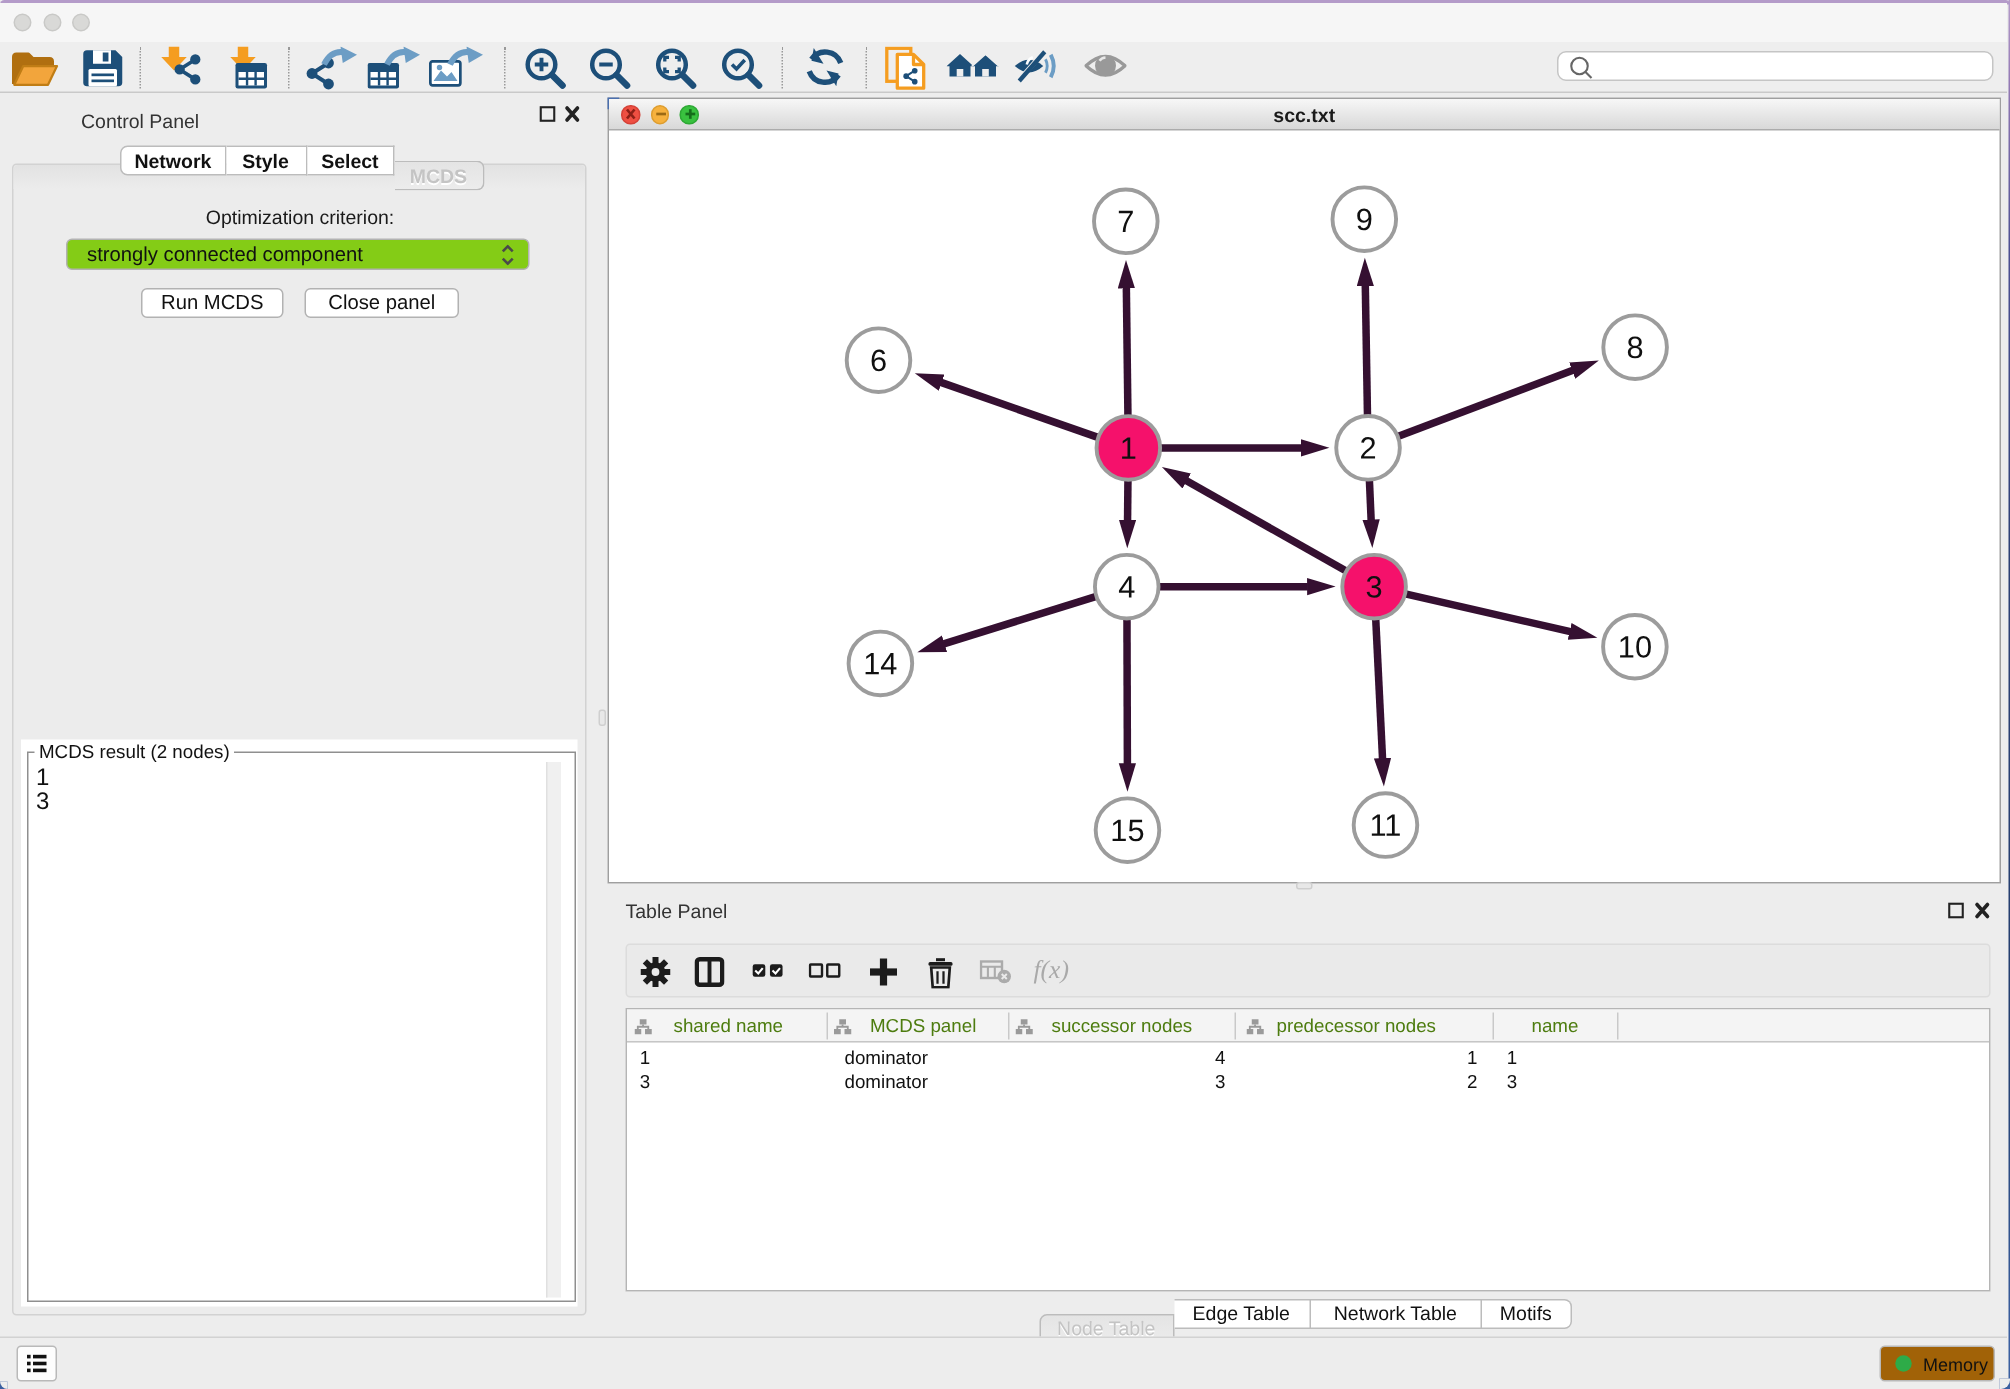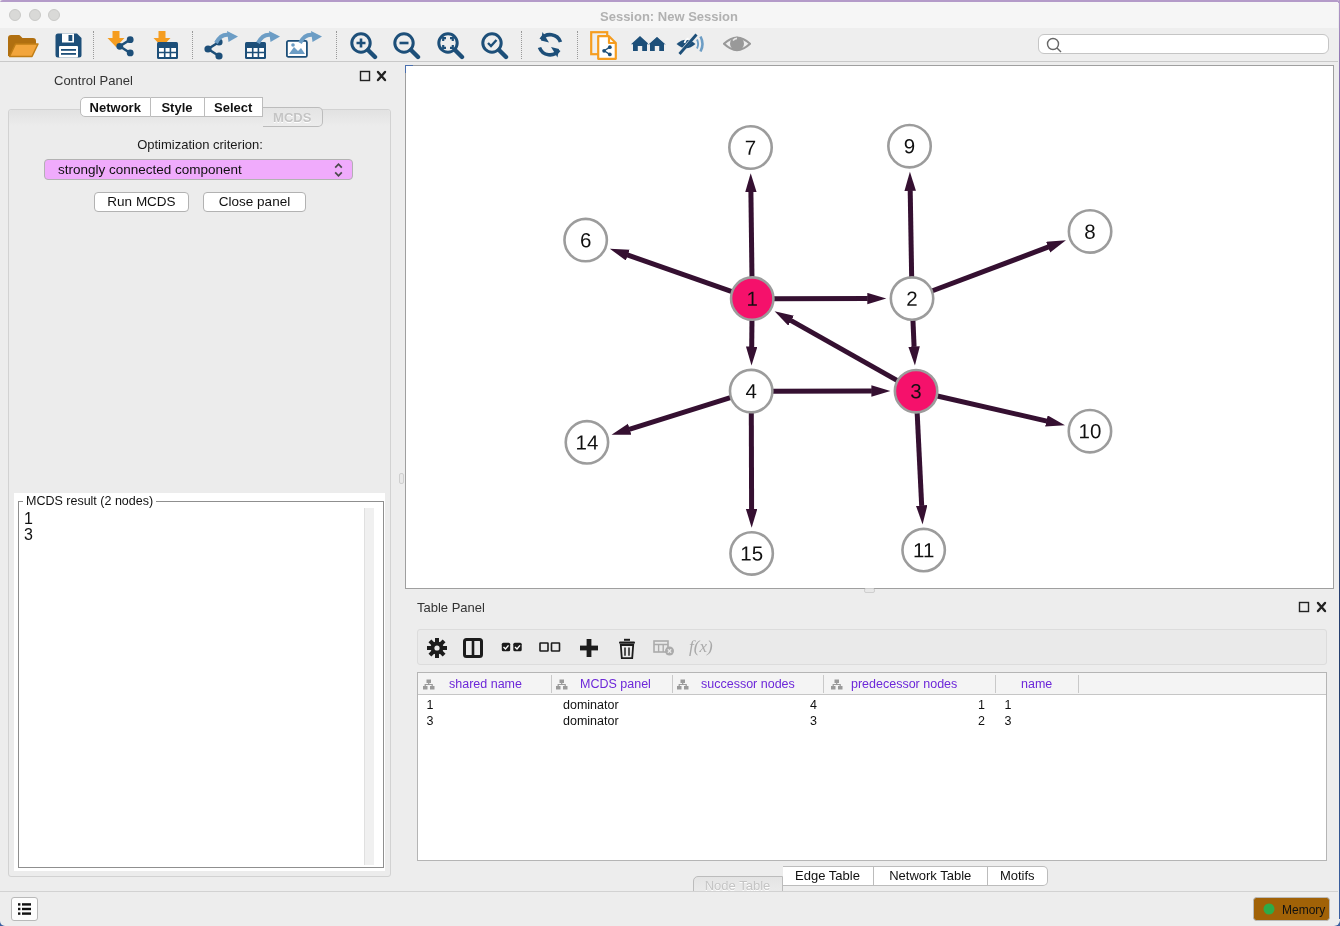--- a/index.html
+++ b/index.html
@@ -27,21 +27,21 @@
 #cp-title { left:14px; top:73px; font-size:13px; color:#333;margin-left:40px; }
 .paneicons { position:absolute; }
 #cp-tabpane { left:8px; top:109px; width:383px; height:768px; background:#ececec; border:1px solid #d2d2d2; border-radius:3px; }
 #cp-tabpane .innershade { position:absolute; left:0; top:0; width:100%; height:16px; background:linear-gradient(#e2e2e2,#ececec); border-radius:3px 3px 0 0; }
 .tabrow { position:absolute; display:flex; }
 .tab { height:20px; font-size:13px; color:#111; background:#fff; border:1px solid #bcbcbc; border-left:none; display:flex; align-items:center; justify-content:center; }
 .tab.first { border-left:1px solid #bcbcbc; border-radius:5px 0 0 5px; }
 .tab.last { border-radius:0 5px 5px 0; }
 .tab.sel { background:linear-gradient(#e4e4e4,#ececec); color:#c4c4c4; text-shadow:0 1px 0 #fff;margin-top:10px; }
 #opt-label { left:0; top:137px; width:400px; text-align:center; font-size:13px; color:#1a1a1a; }
-#opt-select { left:44px; top:159px; width:309px; height:21px; background:#f0abfc; border:1px solid #b2b2b2; border-radius:4px; font-size:13.5px; color:#111; line-height:19px; padding-left:13px; }
+#opt-select { left:44px; top:159px; width:309px; height:21px; background:#84cc16; border:1px solid #b2b2b2; border-radius:4px; font-size:13.5px; color:#111; line-height:19px; padding-left:13px; }
 .btn { position:absolute; height:20px; background:#fff; border:1px solid #b2b2b2; border-radius:4px; font-size:13.5px; color:#111; text-align:center; line-height:18px; }
 #mcds-white { left:14px; top:493px; width:371px; height:378px; background:#fff; }
 #mcds-group { left:18px; top:501px; width:365.5px; height:367px; border:1px solid #8f8f8f; }
 #mcds-legend { left:23px; top:494px; background:#fff; padding:0 3px; font-size:12.5px; color:#111; }
 #mcds-text { left:24px; top:511px; font-size:16px; color:#111; line-height:16.3px; }
 #mcds-track { left:364px; top:508px; width:10px; height:357px; background:#f0f0f0; border-left:1px solid #e0e0e0; }
 
 
 #netwin { left:405px; top:65px; width:929px; height:524px; background:#fff; border:1px solid #9f9f9f; }
 #net-titlebar { left:0; top:0; width:927px; height:20.5px; background:linear-gradient(#f7f7f7,#d8d8d8); border-bottom:1px solid #ababab; }
@@ -49,37 +49,36 @@
 .tl { position:absolute; top:4px; width:12.5px; height:12.5px; border-radius:50%; }
 #net-canvas { left:0; top:21.5px; }
 #net-canvas text { font-size:20.5px; fill:#101010; }
 
 
 #tp-title { left:417px; top:600px; font-size:13px; color:#333; }
 #tp-toolbar { left:417px; top:629px; width:910px; height:36px; background:#eaeaea; border:1px solid #dcdcdc; border-radius:3px; }
 #tp-table { left:417px; top:672px; width:910px; height:189px; background:#fff; border:1px solid #b5b5b5; }
 #tp-header { position:absolute; left:0; top:0; width:908px; height:22px; background:#f4f4f4; border-bottom:1px solid #c6c6c6; }
 .hsep { position:absolute; top:2px; height:18px; width:0; border-left:1px solid #c9c9c9; }
-.hlabel { position:absolute; top:4px; font-size:12.5px; color:#6d28d9; }
+.hlabel { position:absolute; top:4px; font-size:12.5px; color:#4d7c0f; }
 .cell { position:absolute; font-size:12.5px; color:#111; }
 .tabrow2 { position:absolute; display:flex; }
 
 
 #statusbar { left:0; top:891px; width:1338px; height:35px; background:#ededed; border-top:1px solid #d2d2d2; }
 #listbtn { left:11px; top:897px; width:27px; height:24px; background:#fdfdfd; border:1px solid #b9b9b9; border-radius:3px; }
 #membtn { left:1253px; top:897px; width:76.5px; height:23.5px; background:#a16207; border:1px solid #b9b9b9; border-radius:3.5px; font-size:12px; color:#111; }
 </style>
 </head>
 <body>
 <div class="abs" id="topstrip"></div>
 <div class="abs" id="titlebar">
   <div class="light" style="left:9px;"></div>
   <div class="light" style="left:28.5px;"></div>
   <div class="light" style="left:48px;"></div>
-  <div class="abs" id="wintitle">Session: New Session</div>
 </div>
 <div class="abs" id="toolbar">
   <div class="tsep" style="left:93px;"></div>
   <div class="tsep" style="left:192px;"></div>
   <div class="tsep" style="left:336px;"></div>
   <div class="tsep" style="left:521px;"></div>
   <div class="tsep" style="left:577px;"></div>
   <svg style="position:absolute;left:7px;top:4px;" width="33" height="27" viewBox="0 0 33 27">
 <path d="M2 24 V6 q0-2 2-2 h8 l3 3 h11 q2 0 2 2 v3" fill="#b06f10" stroke="#b06f10" stroke-width="2" stroke-linejoin="round"></path>
 <path d="M2.5 24.5 L8.5 12 H31 L25 24.5 Z" fill="#f2a53c" stroke="#c07d15" stroke-width="1.5" stroke-linejoin="round"></path>
@@ -245,20 +244,32 @@
 <div class="abs" id="mcds-white"></div>
 <div class="abs" id="mcds-group"></div>
 <div class="abs" id="mcds-legend">MCDS result (2 nodes)</div>
 <div class="abs" id="mcds-track"></div>
 <div class="abs" id="mcds-text">1<br>3</div>
 
 <div class="abs" id="netwin">
   <svg class="abs" style="left:-1px;top:-1px;" width="8" height="8">
       <path d="M0 8 V0 H8" fill="none" stroke="#4a6fae" stroke-width="2"></path>
     </svg>
+  <div class="abs" id="net-titlebar">
+    <div class="tl" style="left:8px;background:#ee4f42;border:1px solid #d44137;"></div>
+    <div class="tl" style="left:27.5px;background:#f6b13d;border:1px solid #dd9d2f;"></div>
+    <div class="tl" style="left:47px;background:#39c13f;border:1px solid #2da834;"></div>
+    <svg style="position:absolute;left:10px;top:6px;" width="60" height="10">
+      <path d="M2 1 L7 7 M7 1 L2 7" stroke="#8c1f16" stroke-width="1.8"></path>
+      <line x1="21.5" y1="4" x2="28" y2="4" stroke="#9c6a14" stroke-width="1.8"></line>
+      <line x1="41" y1="4" x2="47.5" y2="4" stroke="#156e1b" stroke-width="1.8"></line>
+      <line x1="44.2" y1="0.8" x2="44.2" y2="7.2" stroke="#156e1b" stroke-width="1.8"></line>
+    </svg>
+    <div class="abs" id="net-title">scc.txt</div>
+  </div>
   <svg class="abs" id="net-canvas" width="927" height="501" viewBox="0 0.5 927 501">
     <defs>
       <marker id="arw" markerWidth="20" markerHeight="12" refX="0.5" refY="5.75" orient="auto" markerUnits="userSpaceOnUse">
         <path d="M0 0 L19 5.75 L0 11.5 Z" fill="#351031"></path>
       </marker>
     </defs>
     <g stroke="#351031" stroke-width="5" marker-end="url(#arw)">
 <line x1="346.0" y1="192.8" x2="344.9" y2="104.3"></line>
 <line x1="328.8" y1="205.1" x2="221.3" y2="167.4"></line>
 <line x1="364.6" y1="211.2" x2="461.8" y2="211.1"></line>

